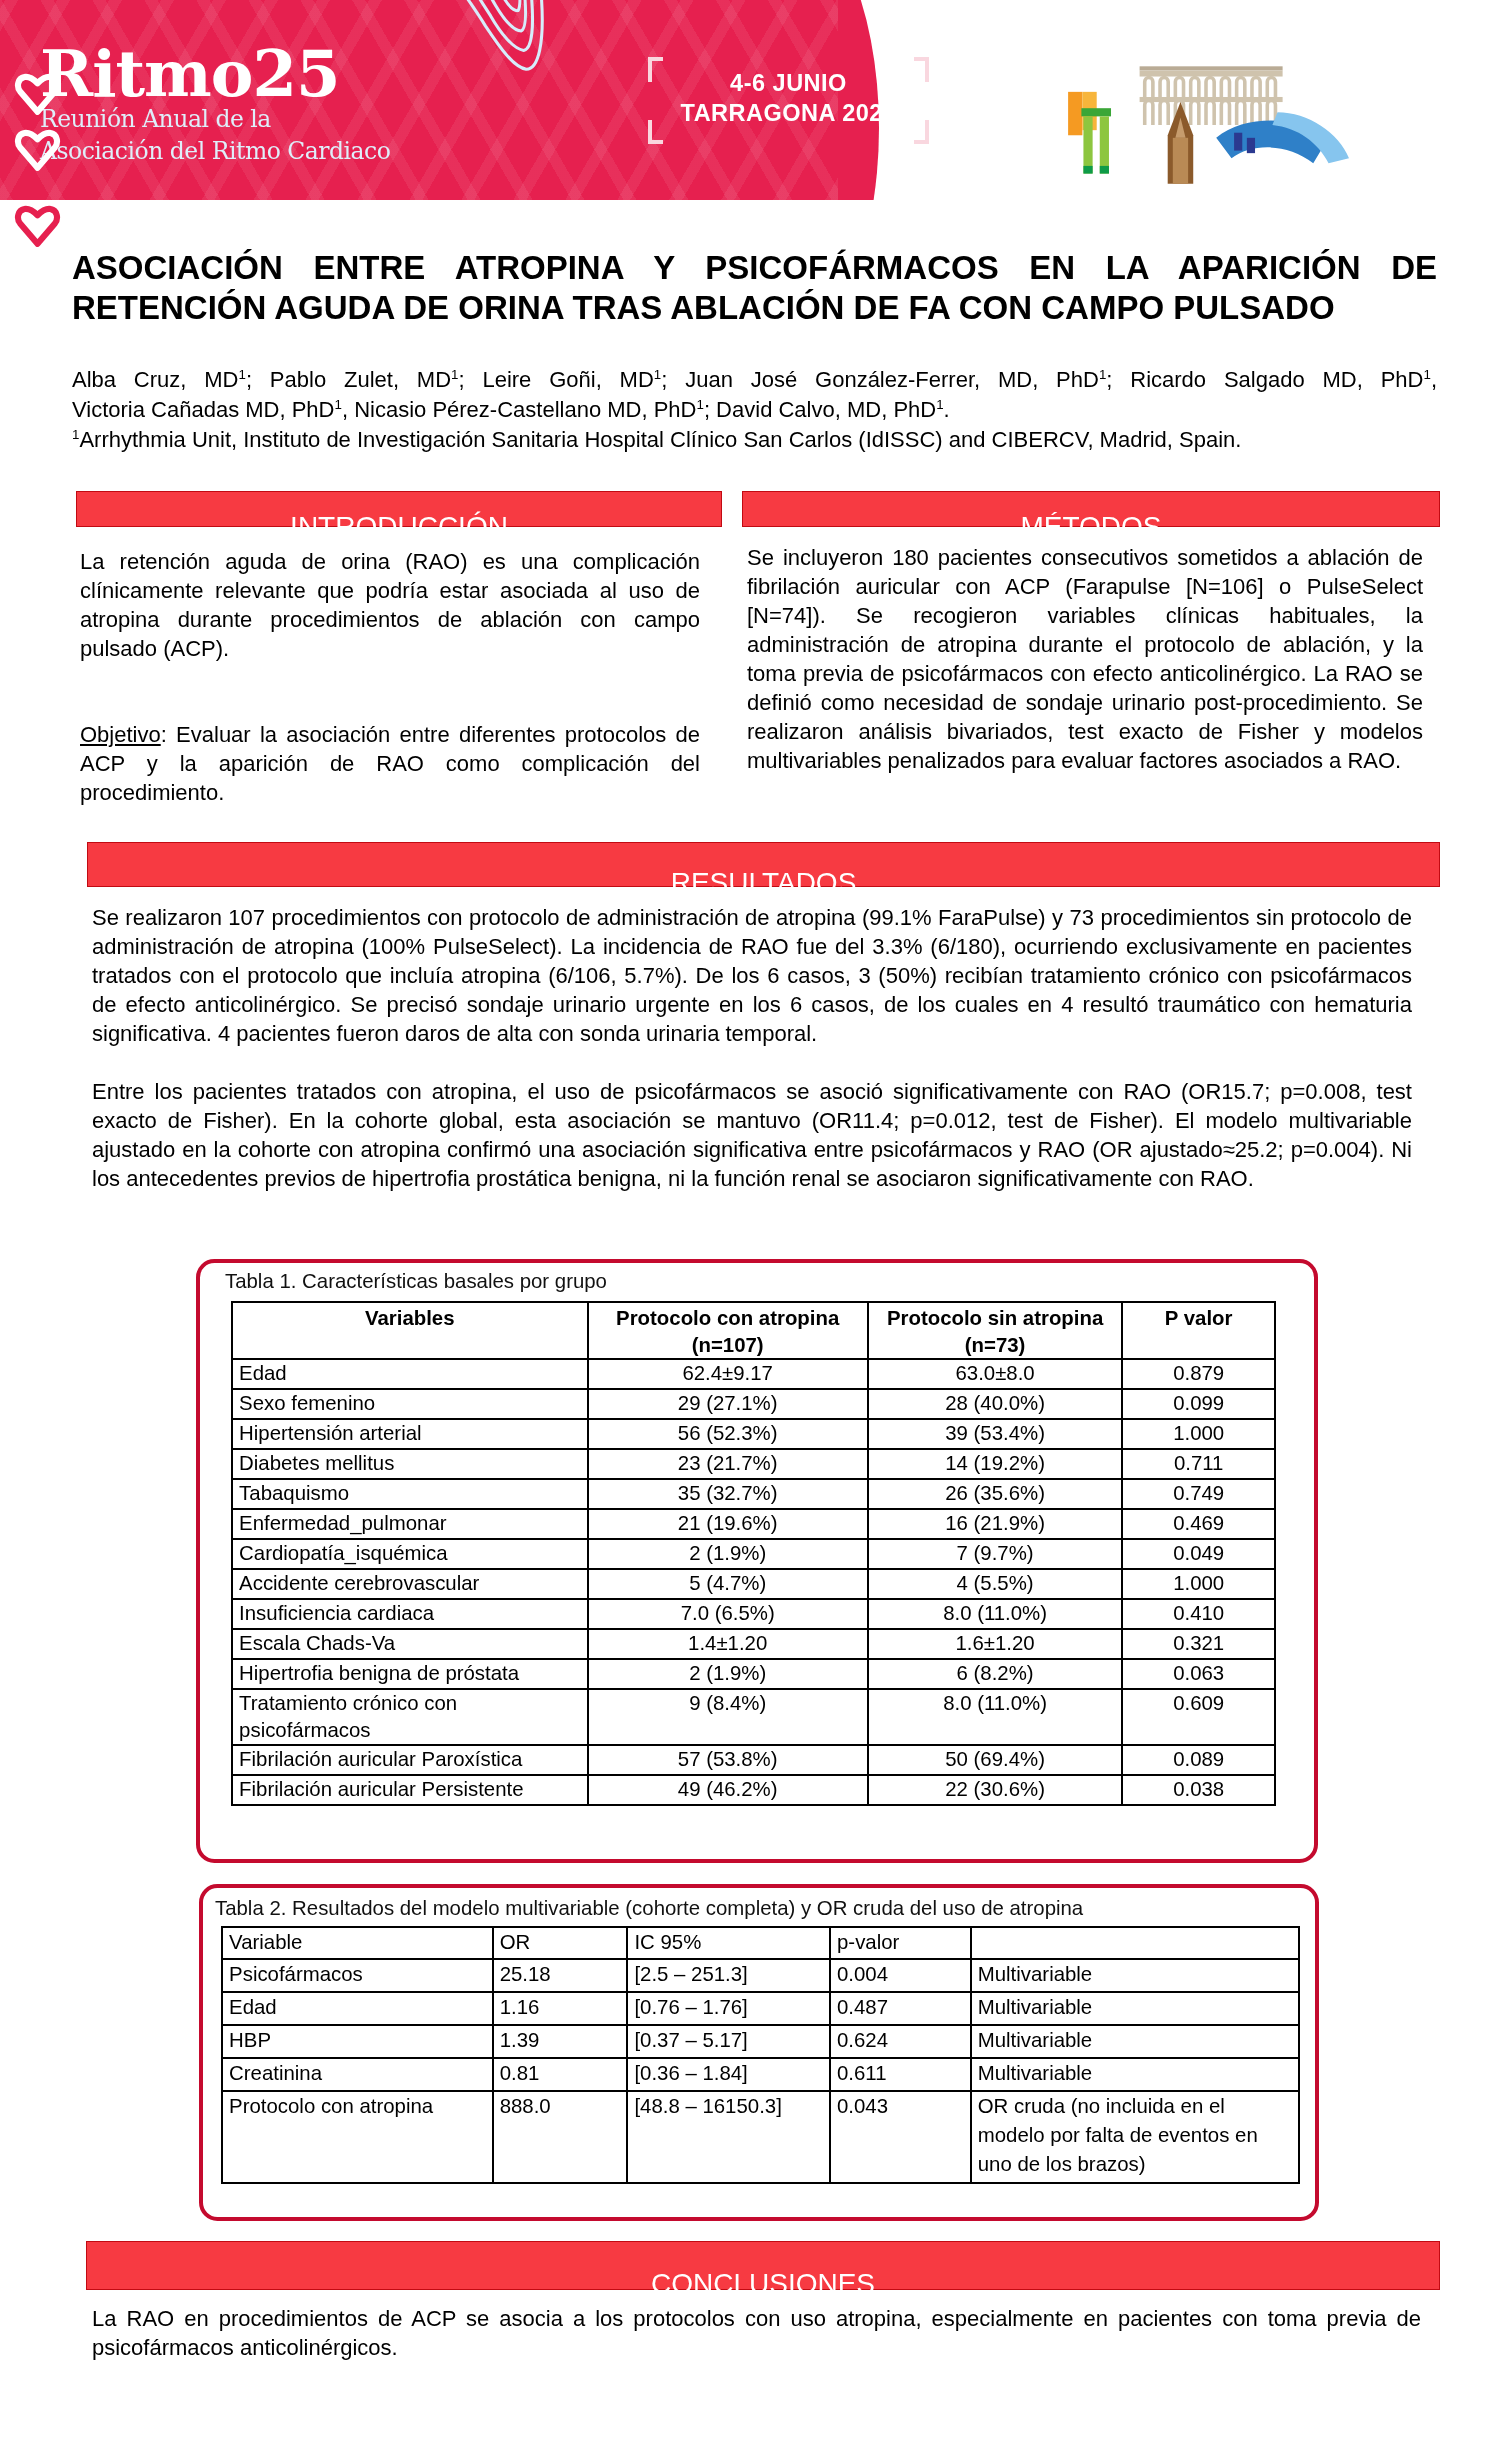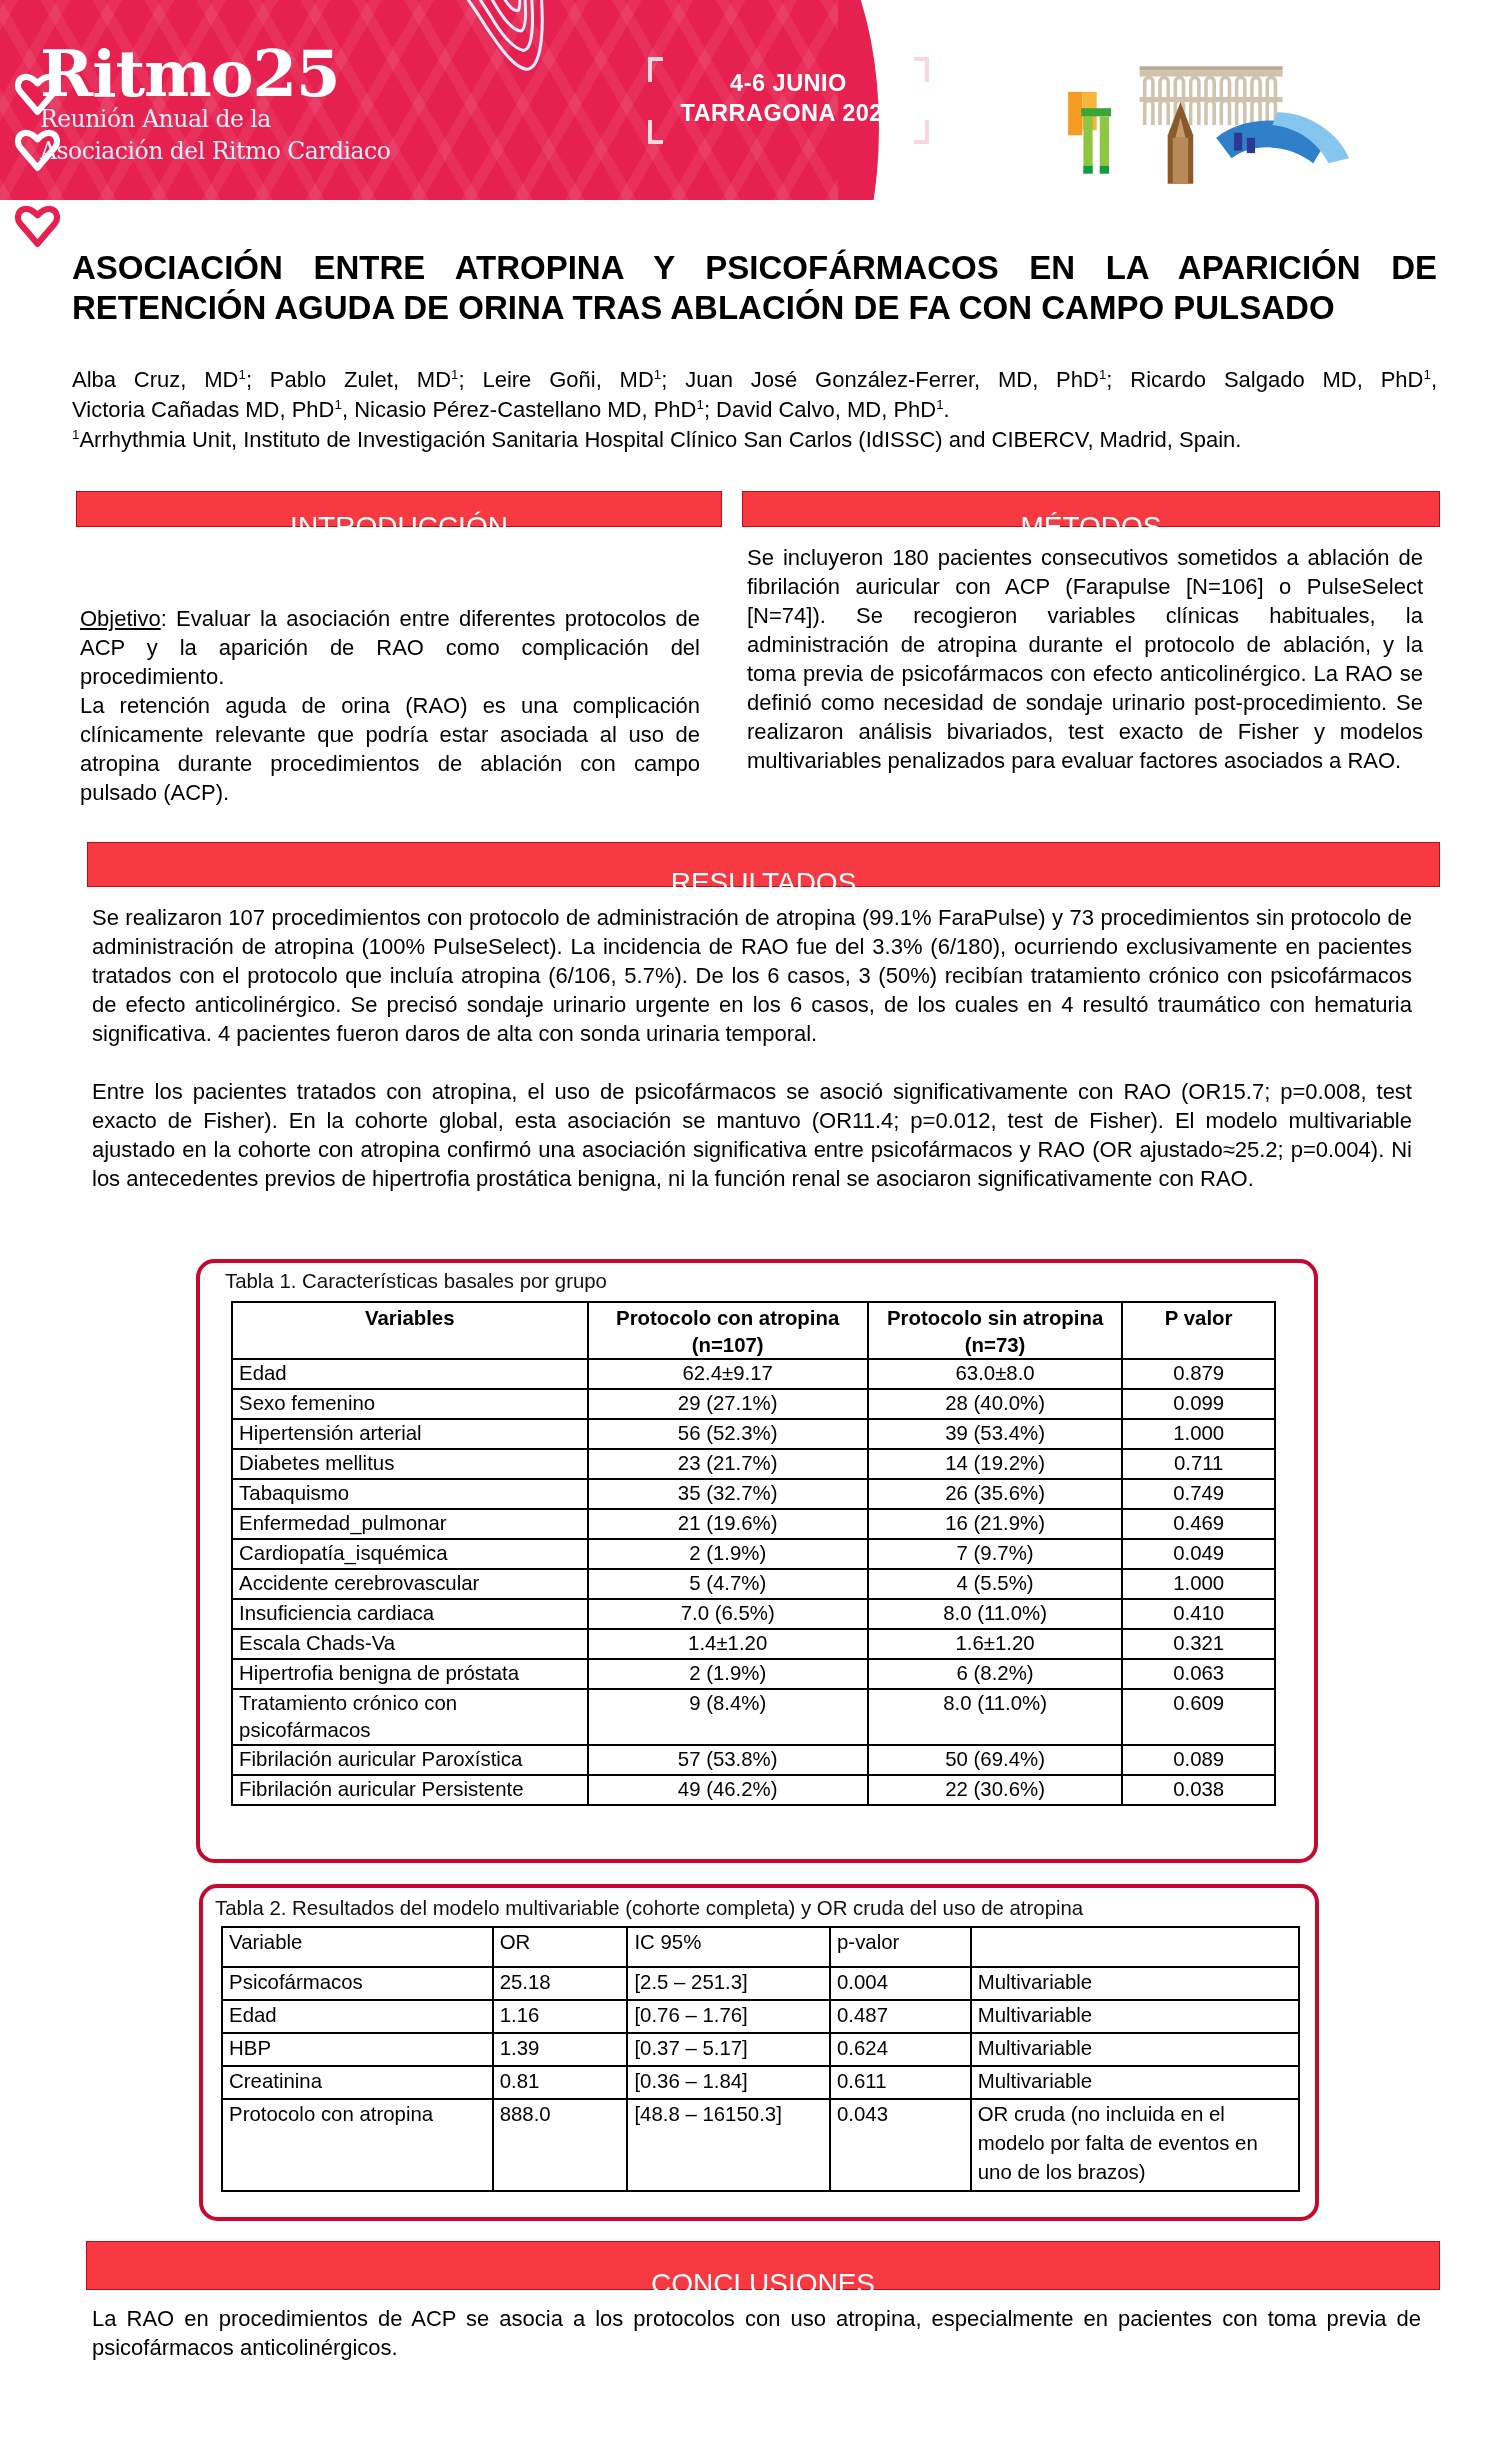--- a/index.html
+++ b/index.html
@@ -53,21 +53,21 @@
 
   
   .frame { position: absolute; border: 4.6px solid #c40a2e; border-radius: 18.4px; background: #fff; }
   .tcaption { position: absolute; font-size: 20.4px; color: #111; }
   table { position: absolute; border-collapse: collapse; font-size: 20.4px; }
   td, th { border: 2px solid #000; padding: 0 6.1px; vertical-align: top; font-weight: normal; }
   .t1 th { font-weight: bold; text-align: center; line-height: 26.6px; padding-top: 2px; }
   .t1 td { line-height: 26.6px; height: 30px; }
   .t1 td.c { text-align: center; }
   .t2 td { line-height: 29px; height: 33px; }
-  .t2 tr.hdr td { height: 40px; }
+  .t2 tr.hdr td { height: 32px; }
 </style>
 </head>
 <body>
 
 <div class="banner">
   <div class="banner-red"></div>
   <div class="banner-curve"></div>
   <div class="banner-pattern"></div>
 
   <svg class="banner-contour" viewBox="0 0 260 270">
@@ -158,22 +158,22 @@
 <div class="authors">
   <p class="first"><span>Alba Cruz, MD</span><sup>1</sup><span>; Pablo Zulet, MD</span><sup>1</sup><span>; Leire Goñi, MD</span><sup>1</sup><span>; Juan José González-Ferrer, MD, PhD</span><sup>1</sup><span>; Ricardo Salgado MD, PhD</span><sup>1</sup><span>,</span></p>
   <p><span>Victoria Cañadas MD, PhD</span><sup>1</sup><span>, Nicasio Pérez-Castellano MD, PhD</span><sup>1</sup><span>; David Calvo, MD, PhD</span><sup>1</sup><span>.</span></p>
   <p><sup>1</sup><span>Arrhythmia Unit, Instituto de Investigación Sanitaria Hospital Clínico San Carlos (IdISSC) and CIBERCV, Madrid, Spain.</span></p>
 </div>
 
 <div class="sec-head" style="left:76px; top:491px; width:646px; height:36px;">
   <span>INTRODUCCIÓN</span>
 </div>
 <div class="col-text" style="left:80px; top:547px; width:620px;">
+  <p>La retención aguda de orina (RAO) es una complicación clínicamente relevante que podría estar asociada al uso de atropina durante procedimientos de ablación con campo pulsado (ACP).</p>
   <p style="margin-top:57px;"><u>Objetivo</u><span>: Evaluar la asociación entre diferentes protocolos de ACP y la aparición de RAO como complicación del procedimiento.</span></p>
-  <p>La retención aguda de orina (RAO) es una complicación clínicamente relevante que podría estar asociada al uso de atropina durante procedimientos de ablación con campo pulsado (ACP).</p>
 </div>
 
 <div class="sec-head" style="left:742px; top:491px; width:698px; height:36px;">
   <span>MÉTODOS</span>
 </div>
 <div class="col-text" style="left:747px; top:543px; width:676px;">
   <p>Se incluyeron 180 pacientes consecutivos sometidos a ablación de fibrilación auricular con ACP (Farapulse [N=106] o PulseSelect [N=74]). Se recogieron variables clínicas habituales, la administración de atropina durante el protocolo de ablación, y la toma previa de psicofármacos con efecto anticolinérgico. La RAO se definió como necesidad de sondaje urinario post-procedimiento. Se realizaron análisis bivariados, test exacto de Fisher y modelos multivariables penalizados para evaluar factores asociados a RAO.</p>
 </div>
 
 <div class="sec-head" style="left:87px; top:842px; width:1353px; height:45px;">

